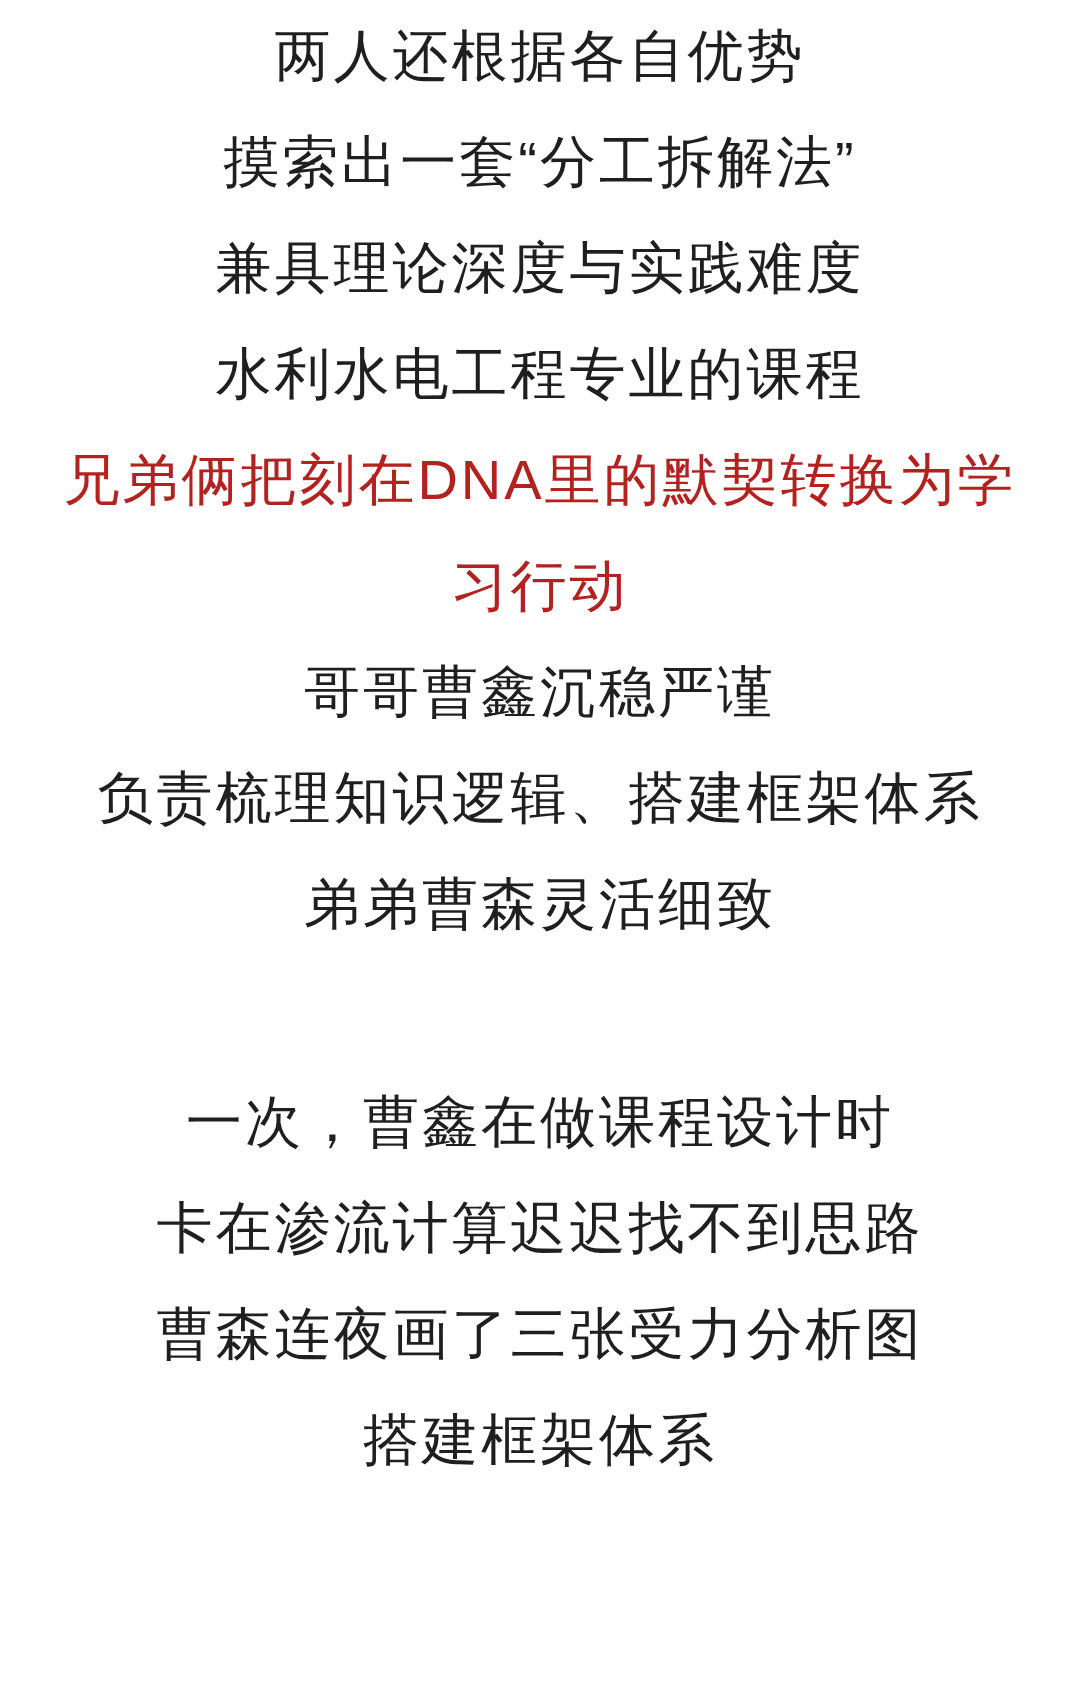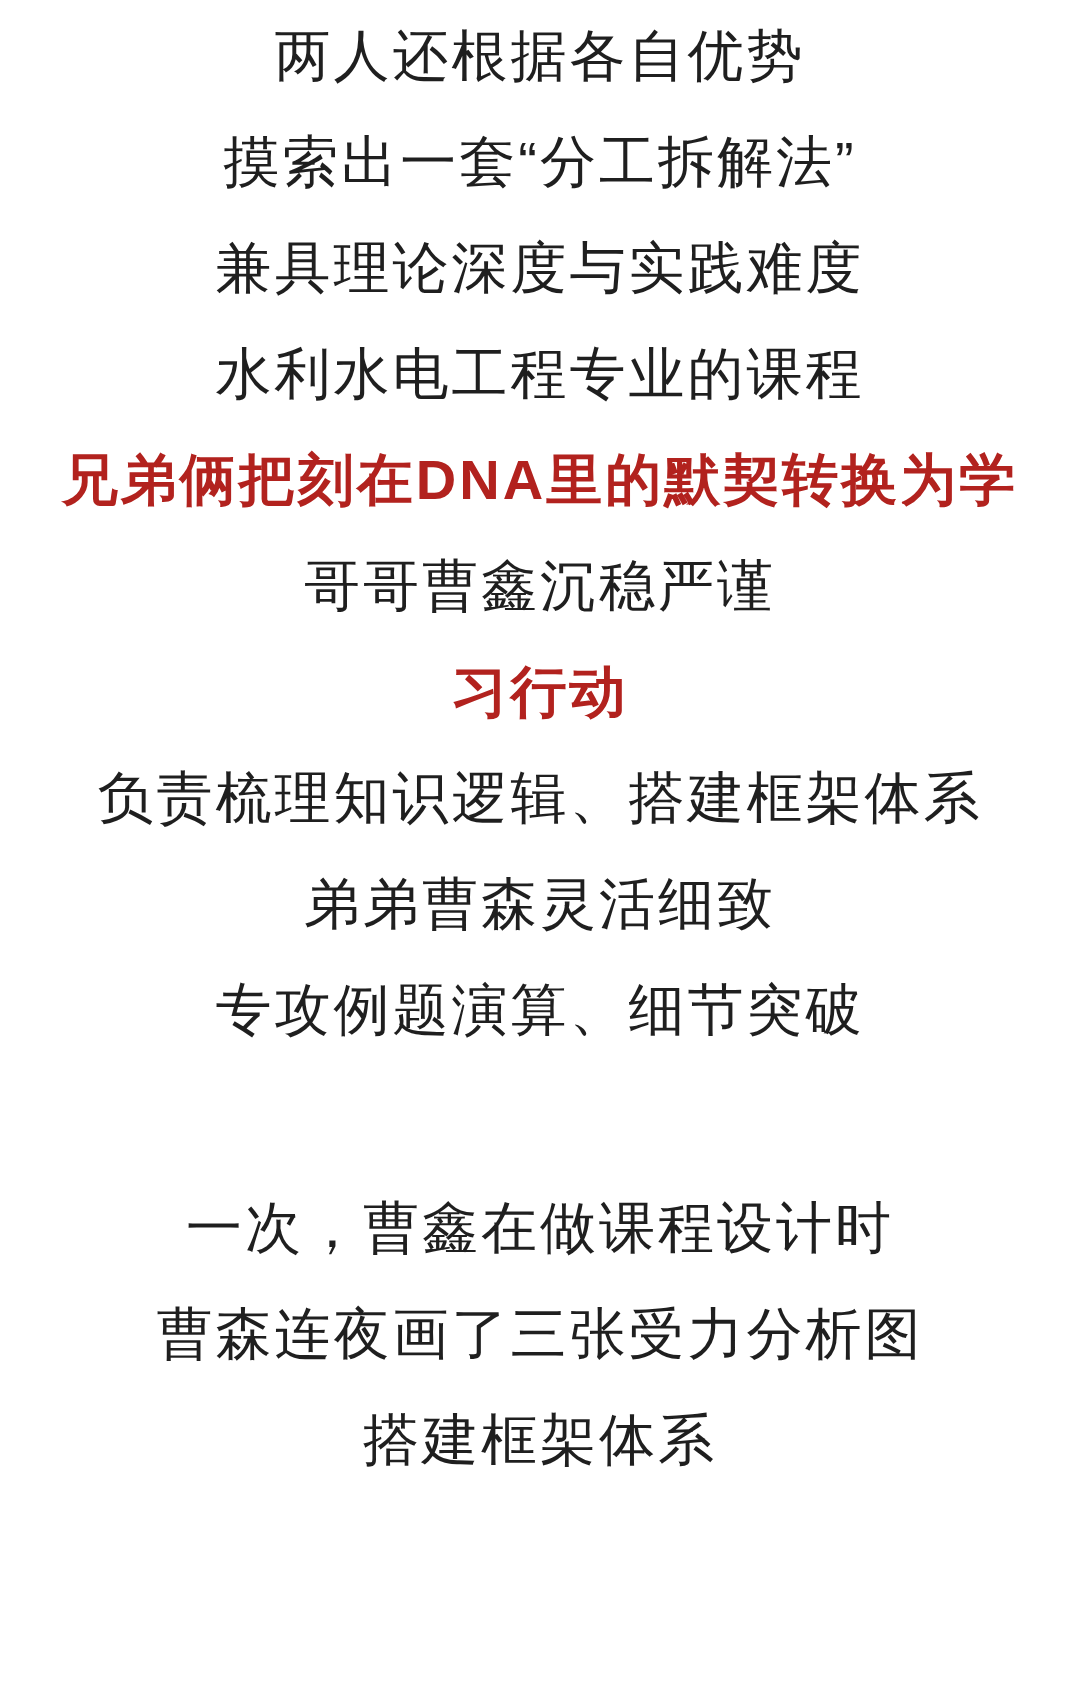--- a/index.html
+++ b/index.html
@@ -30,40 +30,40 @@
     display: block;
     font-size: 56px;
     line-height: 106px;
     letter-spacing: 3px;
     color: var(--body-text);
     font-weight: 400;
     white-space: nowrap;
   }
   .line.emphasis {
     color: var(--highlight);
-    font-weight: 700;
+    font-weight: 400;
   }
 </style>
 </head>
 <body>
 
 <div class="page">
 
   <div class="paragraph">
     <span class="line">两人还根据各自优势</span>
     <span class="line">摸索出一套“分工拆解法”</span>
     <span class="line">兼具理论深度与实践难度</span>
     <span class="line">水利水电工程专业的课程</span>
     <span class="line emphasis">兄弟俩把刻在DNA里的默契转换为学</span>
+    <span class="line emphasis">习行动</span>
     <span class="line">哥哥曹鑫沉稳严谨</span>
-    <span class="line emphasis">习行动</span>
     <span class="line">负责梳理知识逻辑、搭建框架体系</span>
     <span class="line">弟弟曹森灵活细致</span>
-    <span class="line">专攻例题演算、细节突破</span>
   </div>
 
   <div class="paragraph">
     <span class="line">一次，曹鑫在做课程设计时</span>
+    <span class="line">卡在渗流计算迟迟找不到思路</span>
     <span class="line">曹森连夜画了三张受力分析图</span>
     <span class="line">搭建框架体系</span>
   </div>
 
 </div>
 
 </body></html>

